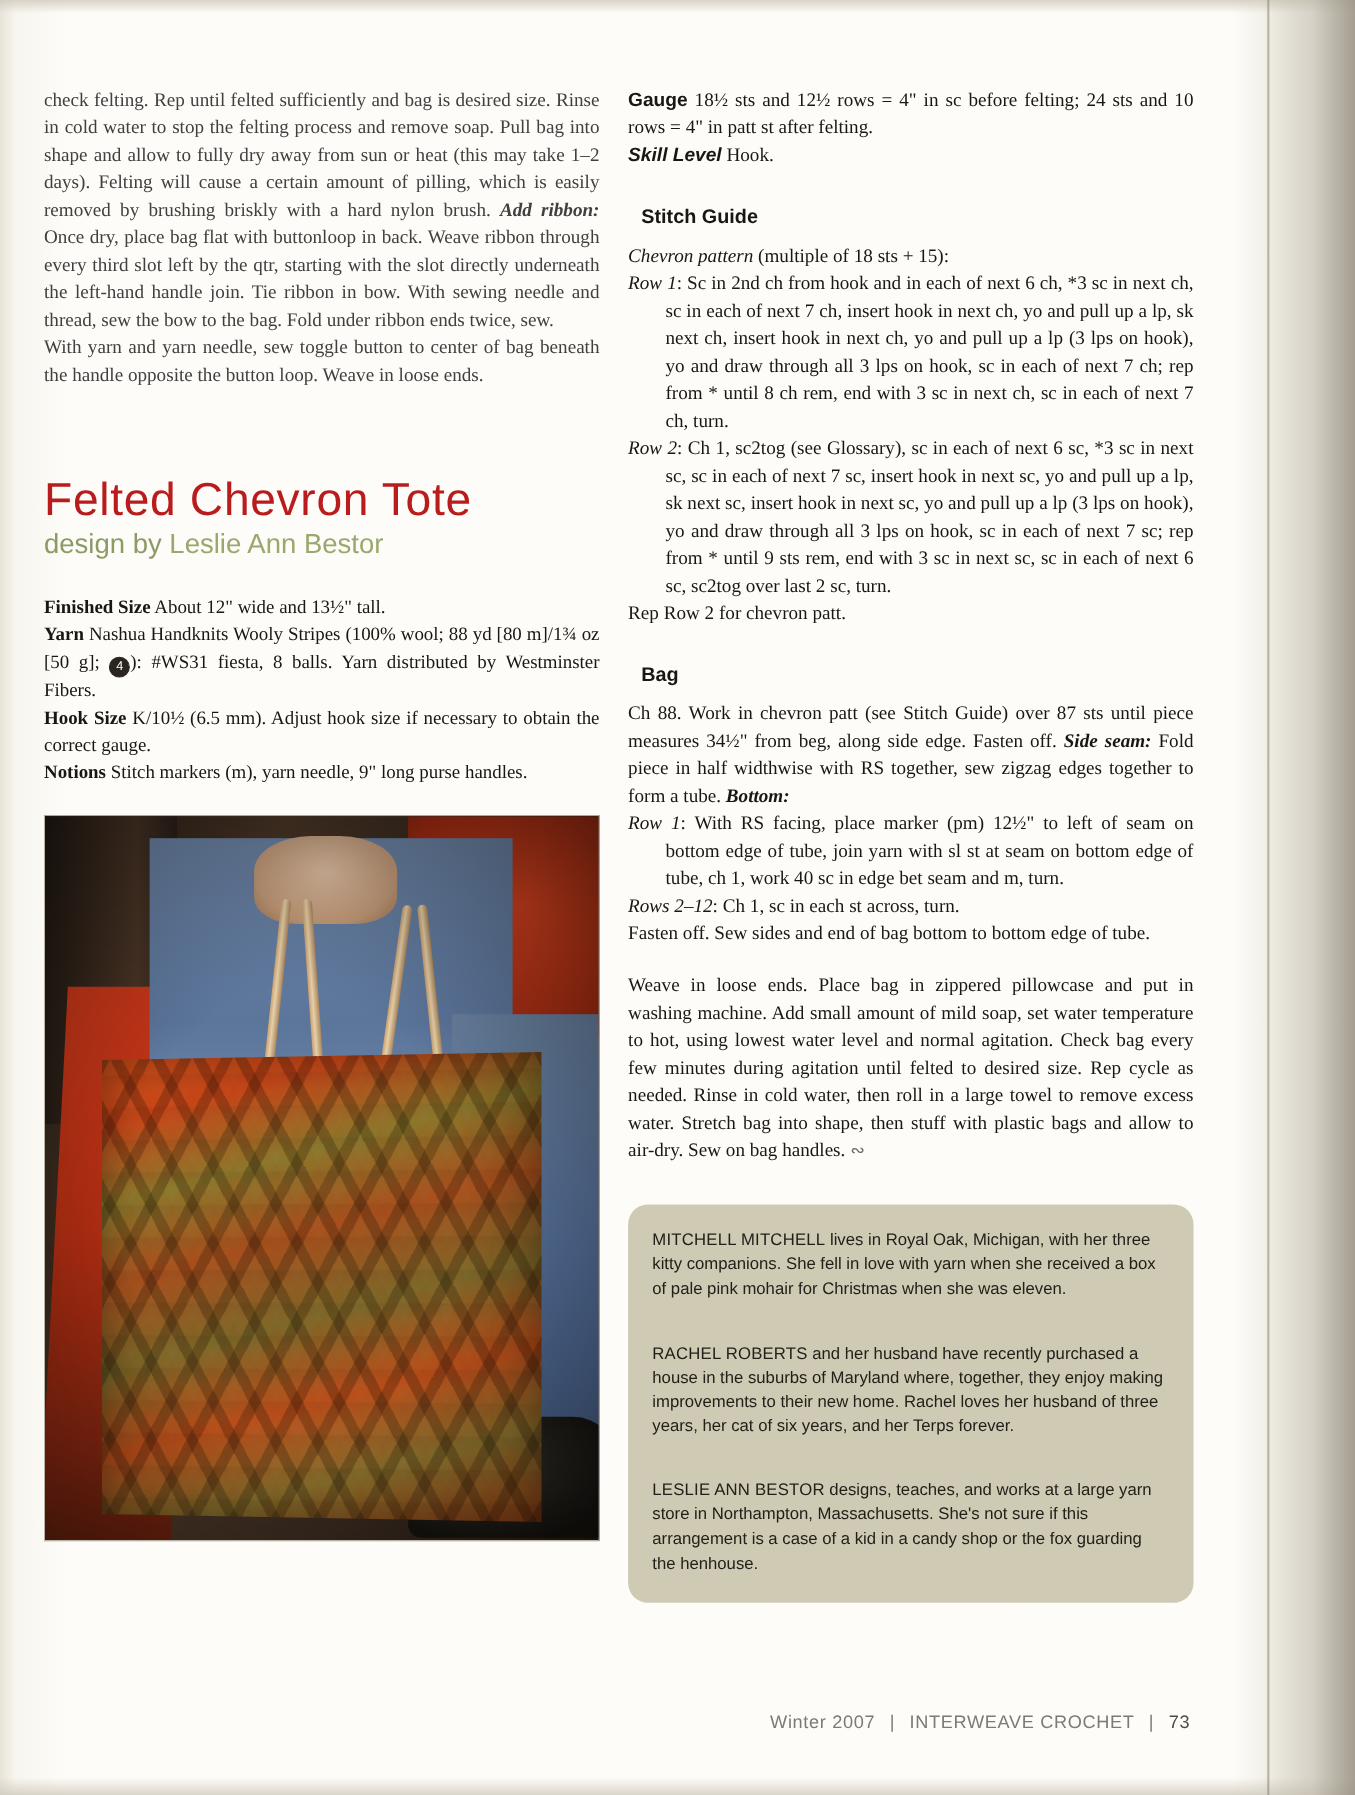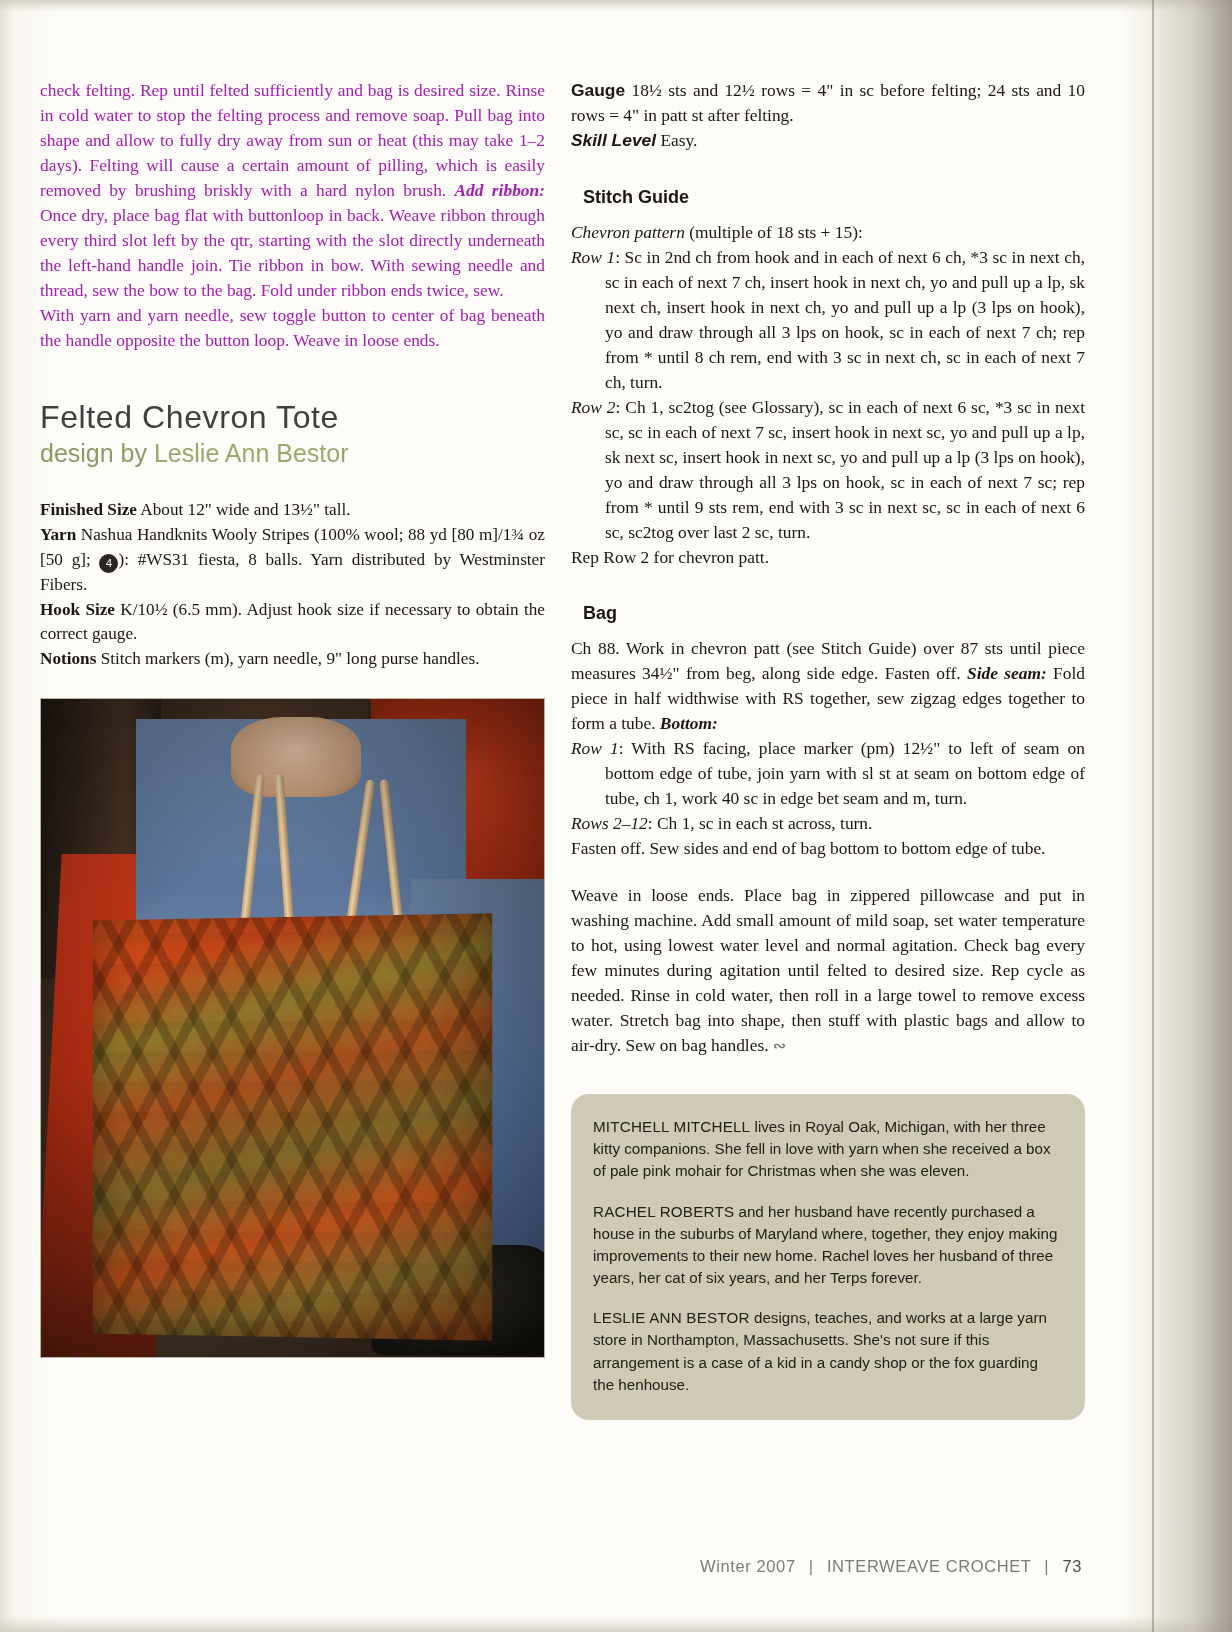--- a/index.html
+++ b/index.html
@@ -58,24 +58,24 @@
   }
   .para + .para { margin-top: 0; }
 
   b, .b { font-weight: bold; }
   i, .i { font-style: italic; }
   .bi { font-weight: bold; font-style: italic; }
 
   
   .title {
     font-family: "Liberation Sans", sans-serif;
-    color: #404040;
-    font-size: 32px;
+    color: #b91c1c;
+    font-size: 42px;
     letter-spacing: .6px;
-    margin: 48px 0 6px;
+    margin: 80px 0 6px;
     line-height: 1.02;
     font-weight: 400;
   }
   .byline {
     font-family: "Liberation Sans", sans-serif;
     font-size: 25px;
     color: #8c9a63;
     margin: 0 0 30px;
     font-weight: 400;
   }
@@ -201,37 +201,37 @@
     width: 514px;
     background: #cfcab4;
     border-radius: 18px;
     padding: 22px 22px 24px 22px;
     font-family: "Liberation Sans", sans-serif;
     font-size: 15.2px;
     line-height: 1.46;
     color: #23201a;
   }
   .bio-box p { text-align: left; font-size: 15.2px; line-height: 1.46; }
-  .bio-box p + p { margin-top: 18px; }
+  .bio-box p + p { margin-top: 36px; }
   .bio-name { font-weight: normal; letter-spacing: .2px; }
 
   .footer {
     position: absolute;
     left: 40px; right: 150px; bottom: 56px;
     text-align: right;
     font-family: "Liberation Sans", sans-serif;
     font-size: 16.5px;
     color: #7a7a78;
     letter-spacing: .6px;
   }
   .footer .sep { margin: 0 8px; }
   .footer .pg { color: #4c4c4a; }
 
   .swirl { font-size: 16px; color: #6b6b5e; }
-  .faded { color: #a21caf; }
+  .faded { color: #404040; }
 </style>
 </head>
 <body>
 
 <div class="page">
   <div class="scan-edge-top"></div>
   <div class="scan-edge-bottom"></div>
   <div class="gutter"></div>
   <div class="gutter-line"></div>
 </div>
@@ -285,21 +285,21 @@
         <div class="ph-shadow"></div>
       </div>
     </div>
 
     <div class="col-right">
 
       <div class="para">
         <span class="b" style="font-family:'Liberation Sans',sans-serif;">Gauge</span><span> 18½ sts and 12½ rows = 4" in sc before felting; 24 sts and 10 rows = 4" in patt st after felting.</span>
       </div>
       <div class="para">
-        <span class="b" style="font-family:'Liberation Sans',sans-serif;font-style:italic;">Skill Level</span><span> Easy.</span>
+        <span class="b" style="font-family:'Liberation Sans',sans-serif;font-style:italic;">Skill Level</span><span> Hook.</span>
       </div>
 
       <div class="sec-gap"></div>
 
       <div class="rt-head">Stitch Guide</div>
       <div class="indent-block">
         <span class="i">Chevron pattern</span><span> (multiple of 18 sts + 15):</span>
       </div>
       <div class="hang">
         <span class="rw">Row 1</span><span>: Sc in 2nd ch from hook and in each of next 6 ch, *3 sc in next ch, sc in each of next 7 ch, insert hook in next ch, yo and pull up a lp, sk next ch, insert hook in next ch, yo and pull up a lp (3 lps on hook), yo and draw through all 3 lps on hook, sc in each of next 7 ch; rep from * until 8 ch rem, end with 3 sc in next ch, sc in each of next 7 ch, turn.</span>

